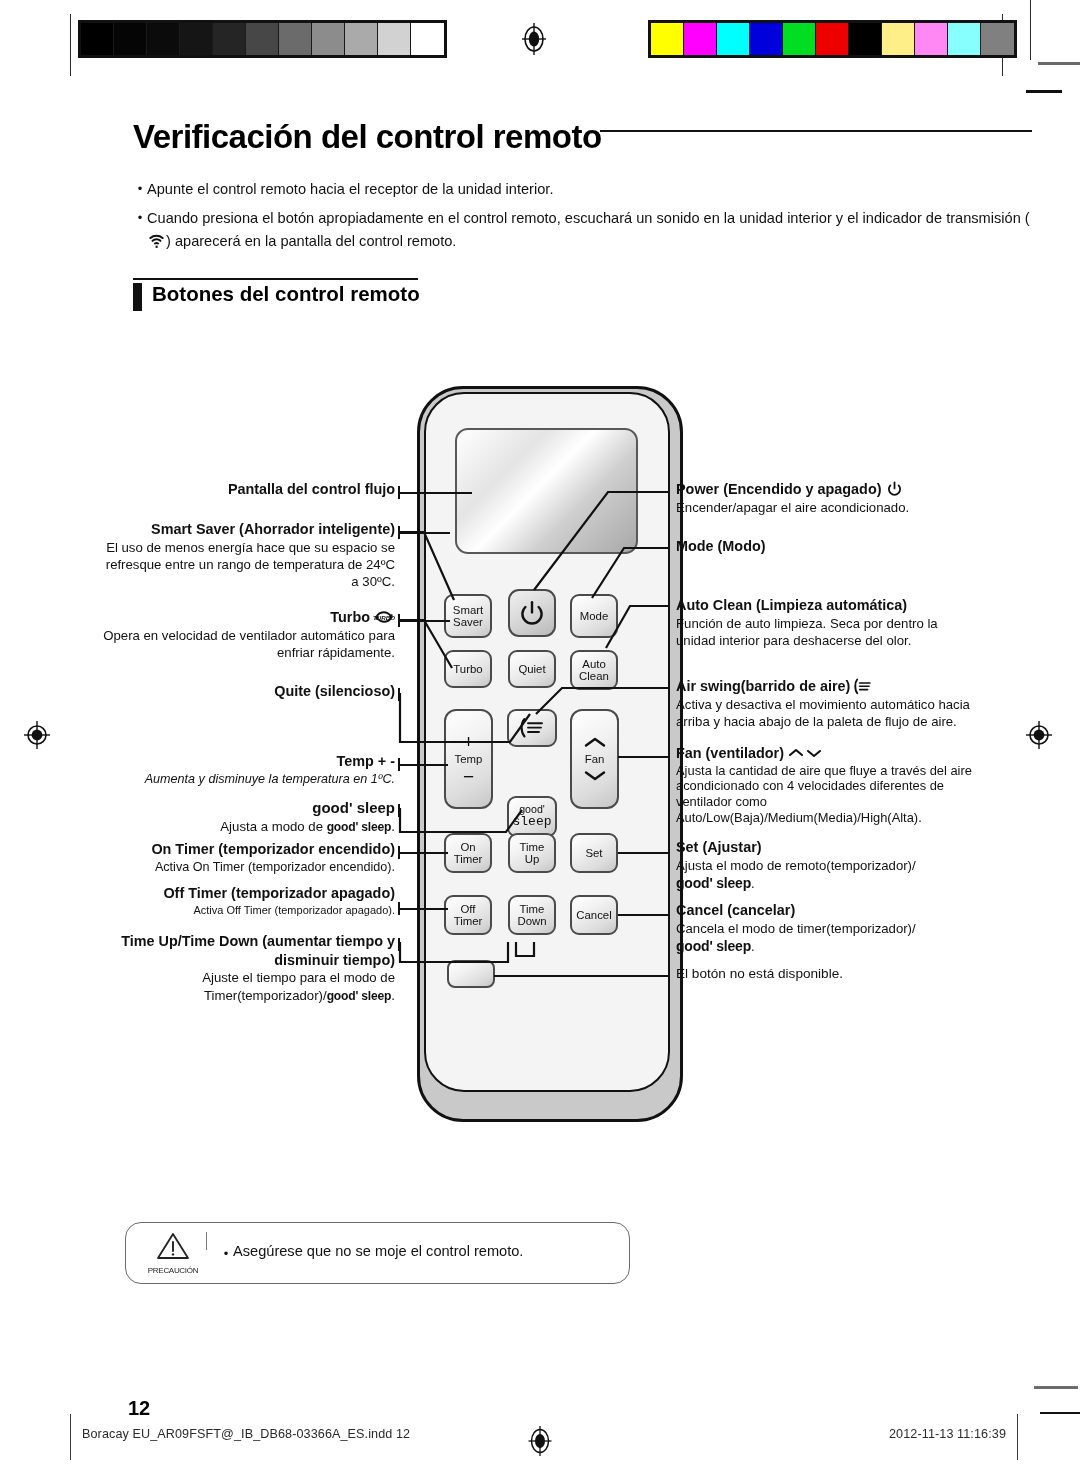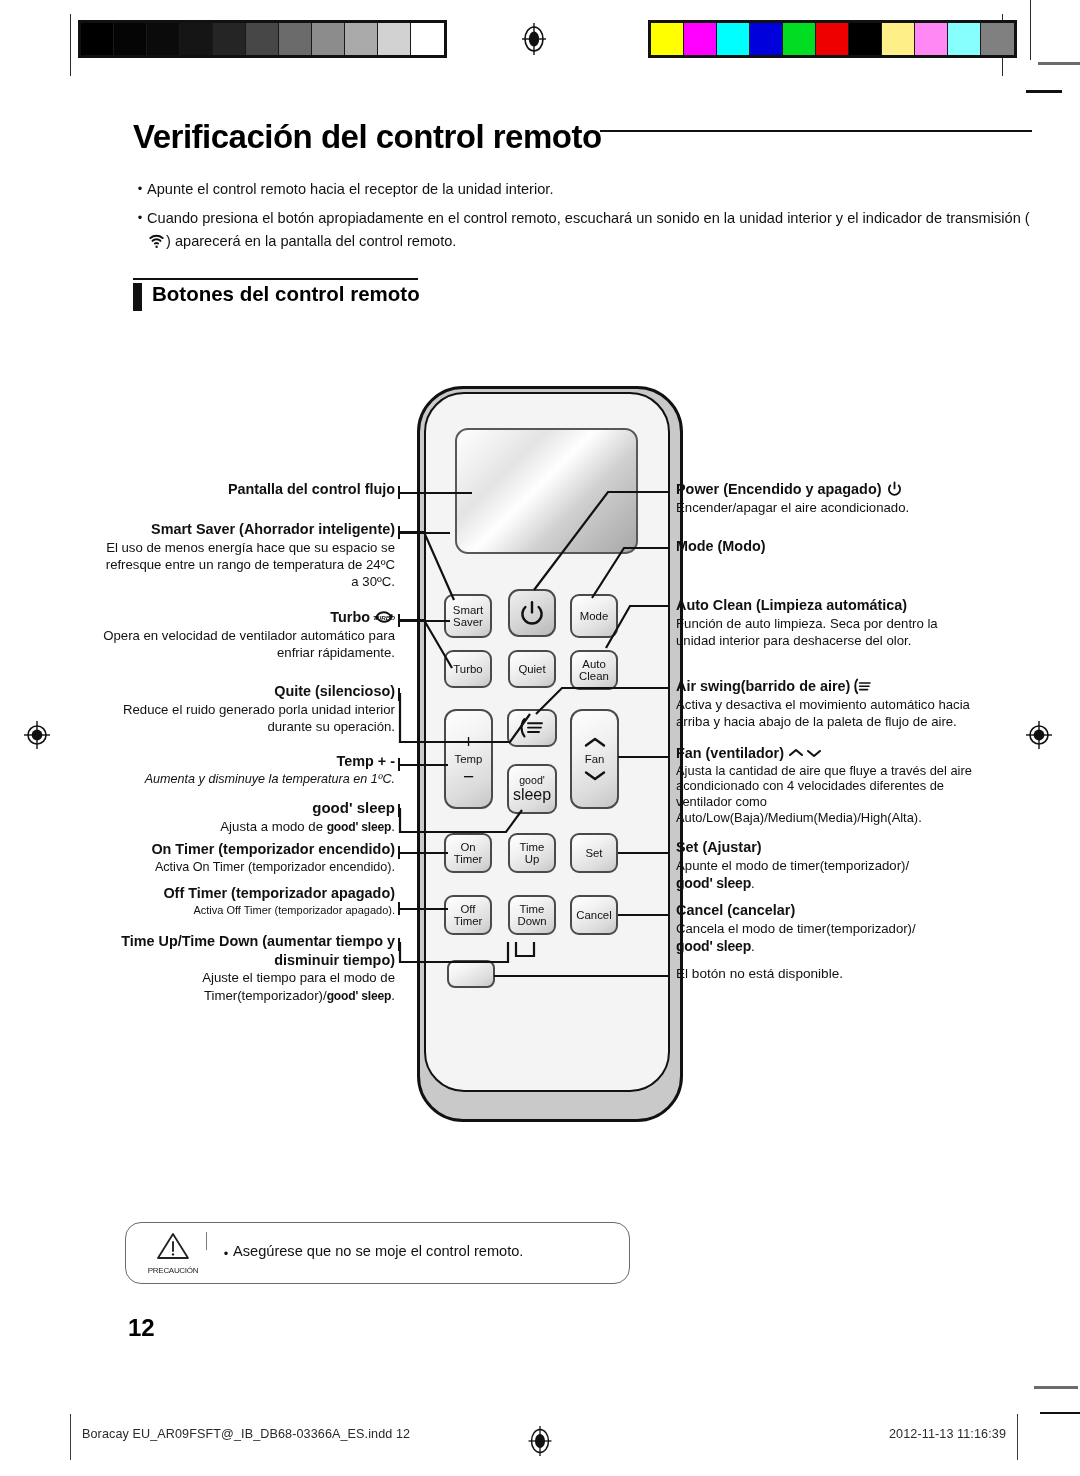--- a/index.html
+++ b/index.html
@@ -266,22 +266,22 @@
     top: 20px;
     font-size: 14.6px;
     display: flex;
   }
   .caution-body .bullet-dot { width: 14px; flex: 0 0 14px; }
 
   
   .page-num {
     position: absolute;
     left: 128px;
-    top: 1314px;
-    font-size: 24px;
+    top: 1397px;
+    font-size: 20px;
     font-weight: bold;
     color: #000;
   }
   .footer {
     position: absolute;
     top: 1427px;
     font-size: 12.6px;
     color: #2a2a2a;
     font-family: "Liberation Sans", sans-serif;
     letter-spacing: 0.1px;
@@ -428,23 +428,23 @@
     <span style="font-size:19px; line-height:1; margin-top:2px;">−</span>
   </div>
   <div class="btn" style="left:507px; top:709px; width:50px; height:38px;">
     <svg width="30" height="22" viewBox="0 0 30 22">
       <path d="M7.5 2.0 C3.6 6.0 3.6 15.0 7.5 19.5" fill="none" stroke="#111" stroke-width="2.1" stroke-linecap="round"></path>
       <line x1="11" y1="6.2" x2="25" y2="6.2" stroke="#111" stroke-width="1.9" stroke-linecap="round"></line>
       <line x1="11" y1="10.6" x2="24" y2="10.6" stroke="#111" stroke-width="1.9" stroke-linecap="round"></line>
       <line x1="11" y1="15.0" x2="22" y2="15.0" stroke="#111" stroke-width="1.9" stroke-linecap="round"></line>
     </svg>
   </div>
-  <div class="btn" style="left:507px; top:764px; width:50px; height:50px;">
+  <div class="btn" style="left:507px; top:796px; width:50px; height:41px;">
     <span style="font-size:10.6px;">good'</span>
-    <span style="font-size:16px;">sleep</span>
+    <span style="font-size:13px;font-family:Liberation Mono, monospace;">sleep</span>
   </div>
   <div class="btn tall" style="left:570px; top:709px; width:49px; height:100px;">
     <svg width="26" height="13" viewBox="0 0 26 13" style="margin-bottom:4px;">
       <path d="M4 9.5 L13 3 L22 9.5" fill="none" stroke="#111" stroke-width="2.4" stroke-linecap="round" stroke-linejoin="round"></path>
     </svg>
     <span>Fan</span>
     <svg width="26" height="13" viewBox="0 0 26 13" style="margin-top:4px;">
       <path d="M4 3.5 L13 10 L22 3.5" fill="none" stroke="#111" stroke-width="2.4" stroke-linecap="round" stroke-linejoin="round"></path>
     </svg>
   </div>
@@ -569,21 +569,20 @@
             <path d="M18.5 5.5 A7.5 6 0 0 1 4 8.5" fill="none" stroke="#111" stroke-width="2"></path>
             <path d="M3.5 11 L2.5 7 L6.4 7.8 Z" fill="#111"></path>
             <text x="11" y="11" font-size="6.2" font-weight="bold" font-style="italic" text-anchor="middle" fill="#111" font-family="Liberation Sans, sans-serif">TURBO</text>
           </svg>
       </div>
       <div class="desc">Opera en velocidad de ventilador automático para enfriar rápidamente.</div>
     </div>
 
     <div class="callout" style="left:100px; top:682px; width:295px;">
       <div class="lbl">Quite (silencioso)</div>
-      <div class="desc">Reduce el ruido generado porla unidad interior durante su operación.</div>
     </div>
 
     <div class="callout" style="left:100px; top:752px; width:295px;">
       <div class="lbl">Temp + -</div>
       <div class="desc" style="font-size:12.6px;font-style:italic;">Aumenta y disminuye la temperatura en 1ºC.</div>
     </div>
 
     <div class="callout" style="left:100px; top:798px; width:295px;">
       <div class="lbl gs-big" style="font-size:15px;">good' sleep</div>
       <div class="desc"><span>Ajusta a modo de </span><span class="gs">good' sleep</span><span>.</span></div>
@@ -644,21 +643,21 @@
         <span>Fan (ventilador)</span><svg style="vertical-align:-1px; margin-left:4px;" width="34" height="12" viewBox="0 0 34 12">
             <path d="M2 8 L8 3 L14 8" fill="none" stroke="#111" stroke-width="2.1" stroke-linecap="round" stroke-linejoin="round"></path>
             <path d="M20 4 L26 9 L32 4" fill="none" stroke="#111" stroke-width="2.1" stroke-linecap="round" stroke-linejoin="round"></path>
           </svg>
       </div>
       <div class="desc" style="font-size:12.9px;">Ajusta la cantidad de aire que fluye a través del aire acondicionado con 4 velocidades diferentes de ventilador como Auto/Low(Baja)/Medium(Media)/High(Alta).</div>
     </div>
 
     <div class="callout" style="left:676px; top:838px; width:300px;">
       <div class="lbl">Set (Ajustar)</div>
-      <div class="desc"><span>Apunte el modo de timer(temporizador)/</span><br><span class="gs" style="font-size:14px;">good' sleep</span><span>.</span></div>
+      <div class="desc"><span>Ajusta el modo de remoto(temporizador)/</span><br><span class="gs" style="font-size:14px;">good' sleep</span><span>.</span></div>
     </div>
 
     <div class="callout" style="left:676px; top:901px; width:300px;">
       <div class="lbl">Cancel (cancelar)</div>
       <div class="desc"><span>Cancela el modo de timer(temporizador)/</span><br><span class="gs" style="font-size:14px;">good' sleep</span><span>.</span></div>
     </div>
 
     <div class="callout" style="left:676px; top:965px; width:300px;">
       <div class="desc" style="font-size:13.6px;">El botón no está disponible.</div>
     </div>

